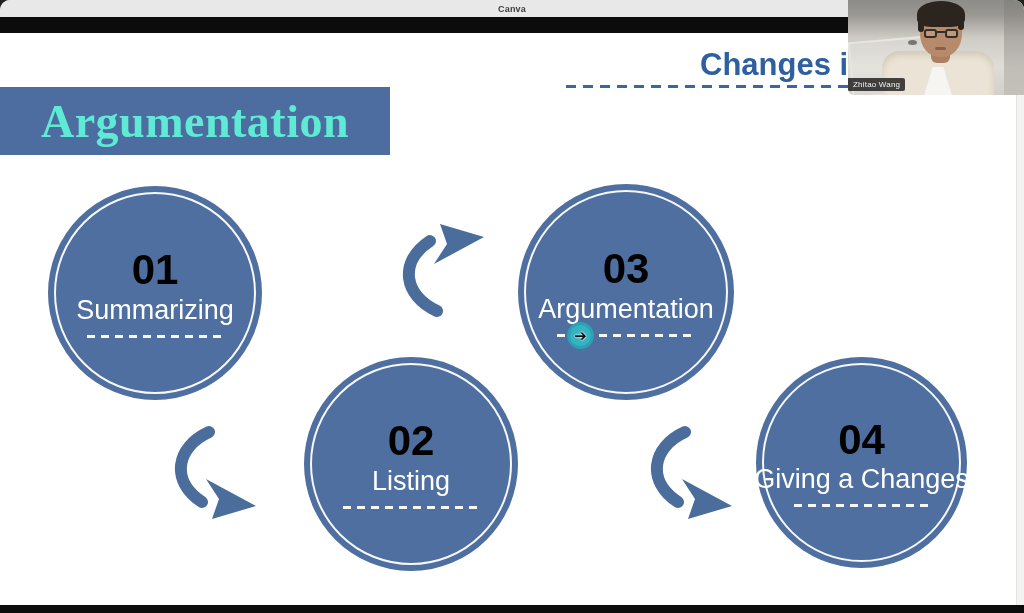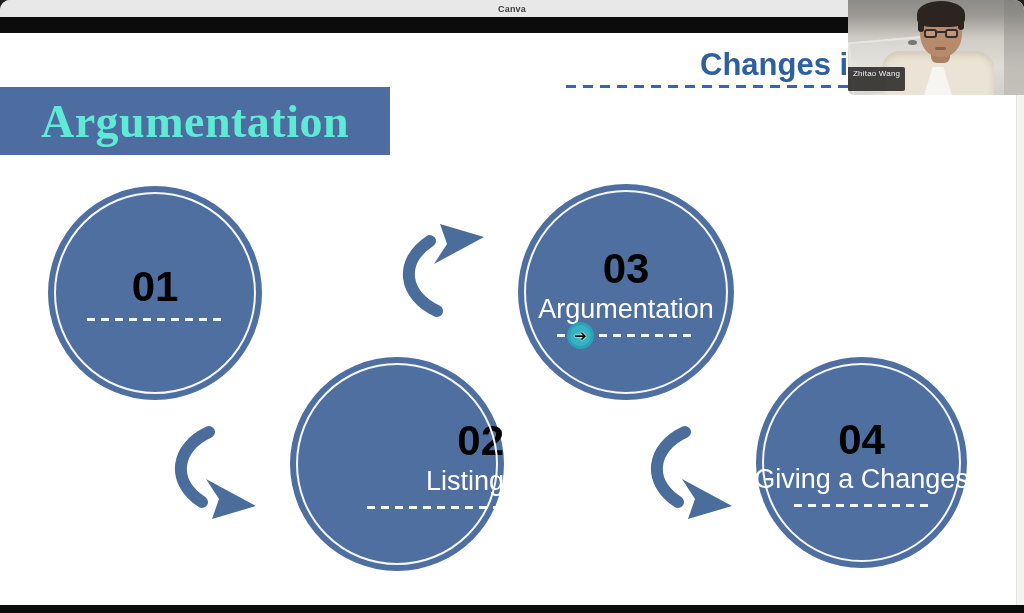--- a/index.html
+++ b/index.html
@@ -31,21 +31,21 @@
   
   .circle{position:absolute;border-radius:50%;background:#4e6f9f;display:flex;flex-direction:column;
           align-items:center;justify-content:center;z-index:4;}
   .circle::after{content:'';position:absolute;inset:6px;border:2.5px solid rgba(255,255,255,.95);border-radius:50%;}
   .c-num{font-size:42px;font-weight:600;color:#000000;line-height:1.05;}
   .c-label{font-size:27px;font-weight:500;color:#fff;line-height:1.15;margin-top:2px;white-space:nowrap;}
   .c-dash{width:64%;height:3px;margin-top:9px;
           background:repeating-linear-gradient(90deg,rgba(255,255,255,.95) 0 8px,transparent 8px 14px);}
   .circle-1{left:48px;top:186px;width:214px;height:214px;}
   .circle-3{left:518px;top:184px;width:216px;height:216px;text-align:center;}
-  .circle-2{left:290px;top:357px;width:214px;height:214px;align-items:flex-end;}
+  .circle-2{left:304px;top:357px;width:214px;height:214px;}
   .circle-4{left:756px;top:357px;width:211px;height:211px;}
 
   
   .arrow{position:absolute;z-index:4;}
   .arrow svg{display:block;}
   .arrow-a{left:390px;top:224px;}
   .arrow-a svg{transform:scaleY(-1);}
   .arrow-b{left:162px;top:423px;}
   .arrow-c{left:638px;top:423px;}
 
@@ -76,21 +76,21 @@
   .wc-hair{position:absolute;left:69px;top:1px;width:48px;height:26px;background:#2b241f;
            border-radius:50% 50% 30% 30%;}
   .wc-hair::before{content:'';position:absolute;left:1px;top:15px;width:6px;height:16px;background:#2b241f;border-radius:0 0 3px 3px;}
   .wc-hair::after{content:'';position:absolute;right:1px;top:15px;width:6px;height:14px;background:#2b241f;border-radius:0 0 3px 3px;}
   .wc-glasses{position:absolute;left:76px;top:29px;width:34px;height:11px;}
   .wc-lens{position:absolute;top:0;width:13px;height:9px;border:2px solid #332e29;border-radius:3px;
            background:rgba(255,255,255,.12);box-sizing:border-box;}
   .wc-lens.l{left:0;} .wc-lens.r{right:0;}
   .wc-bridge{position:absolute;left:13px;top:2px;width:8px;height:2px;background:#332e29;}
   .wc-name{position:absolute;left:0;bottom:4px;background:rgba(22,22,22,.8);color:#f2f2f2;
-           font-size:8px;padding:2px 5px 13px;border-radius:0 2px 2px 0;letter-spacing:.2px;}
+           font-size:8px;padding:2px 5px 2px;border-radius:0 2px 2px 0;letter-spacing:.2px;}
 </style>
 </head>
 <body>
 
 <div class="screen">
 
   <div class="titlebar">
     <span class="titlebar-label">Canva</span>
   </div>
   <div class="letterbox-top"></div>
@@ -100,20 +100,21 @@
 
   <div class="heading">Changes in</div>
   <div class="heading-dash"></div>
 
   <div class="title-box">
     <span>Argumentation</span>
   </div>
 
   <div class="circle circle-1">
     <div class="c-num">01</div>
+    <div class="c-label">Summarizing</div>
     <div class="c-dash"></div>
   </div>
   <div class="circle circle-2">
     <div class="c-num">02</div>
     <div class="c-label">Listing</div>
     <div class="c-dash"></div>
   </div>
   <div class="circle circle-3">
     <div class="c-num">03</div>
     <div class="c-label">Argumentation</div>

